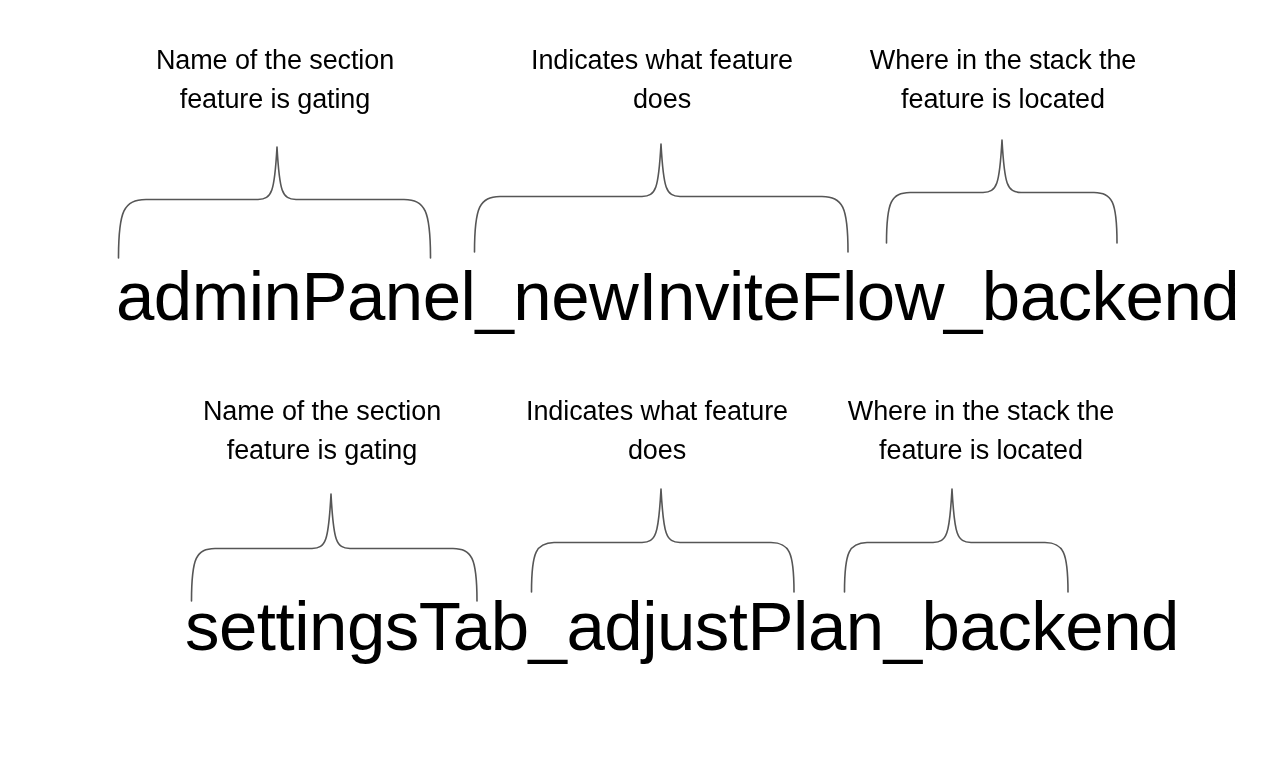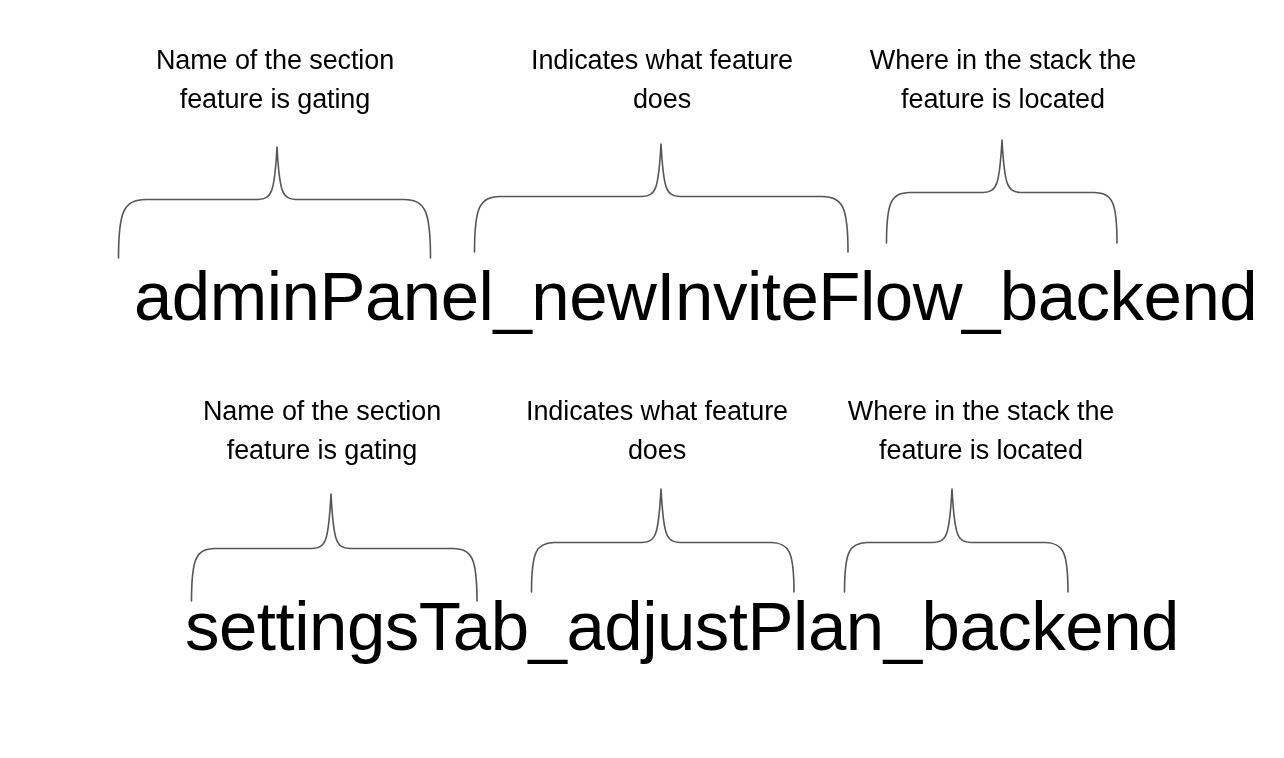--- a/index.html
+++ b/index.html
@@ -69,21 +69,21 @@
 
     <div class="caption" style="left:115px; top:41px; width:320px;">Name of the section
 feature is gating</div>
 
     <div class="caption" style="left:497px; top:41px; width:330px;">Indicates what feature
 does</div>
 
     <div class="caption" style="left:848px; top:41px; width:310px;">Where in the stack the
 feature is located</div>
 
-    <div class="flagname" style="left:116px; top:262px;margin-left:18px;">adminPanel_newInviteFlow_backend</div>
+    <div class="flagname" style="left:116px; top:262px;">adminPanel_newInviteFlow_backend</div>
   </div>
 
   <div class="row">
 
     <div class="caption" style="left:183px; top:392px; width:278px;">Name of the section
 feature is gating</div>
 
     <div class="caption" style="left:508px; top:392px; width:298px;">Indicates what feature
 does</div>
 

